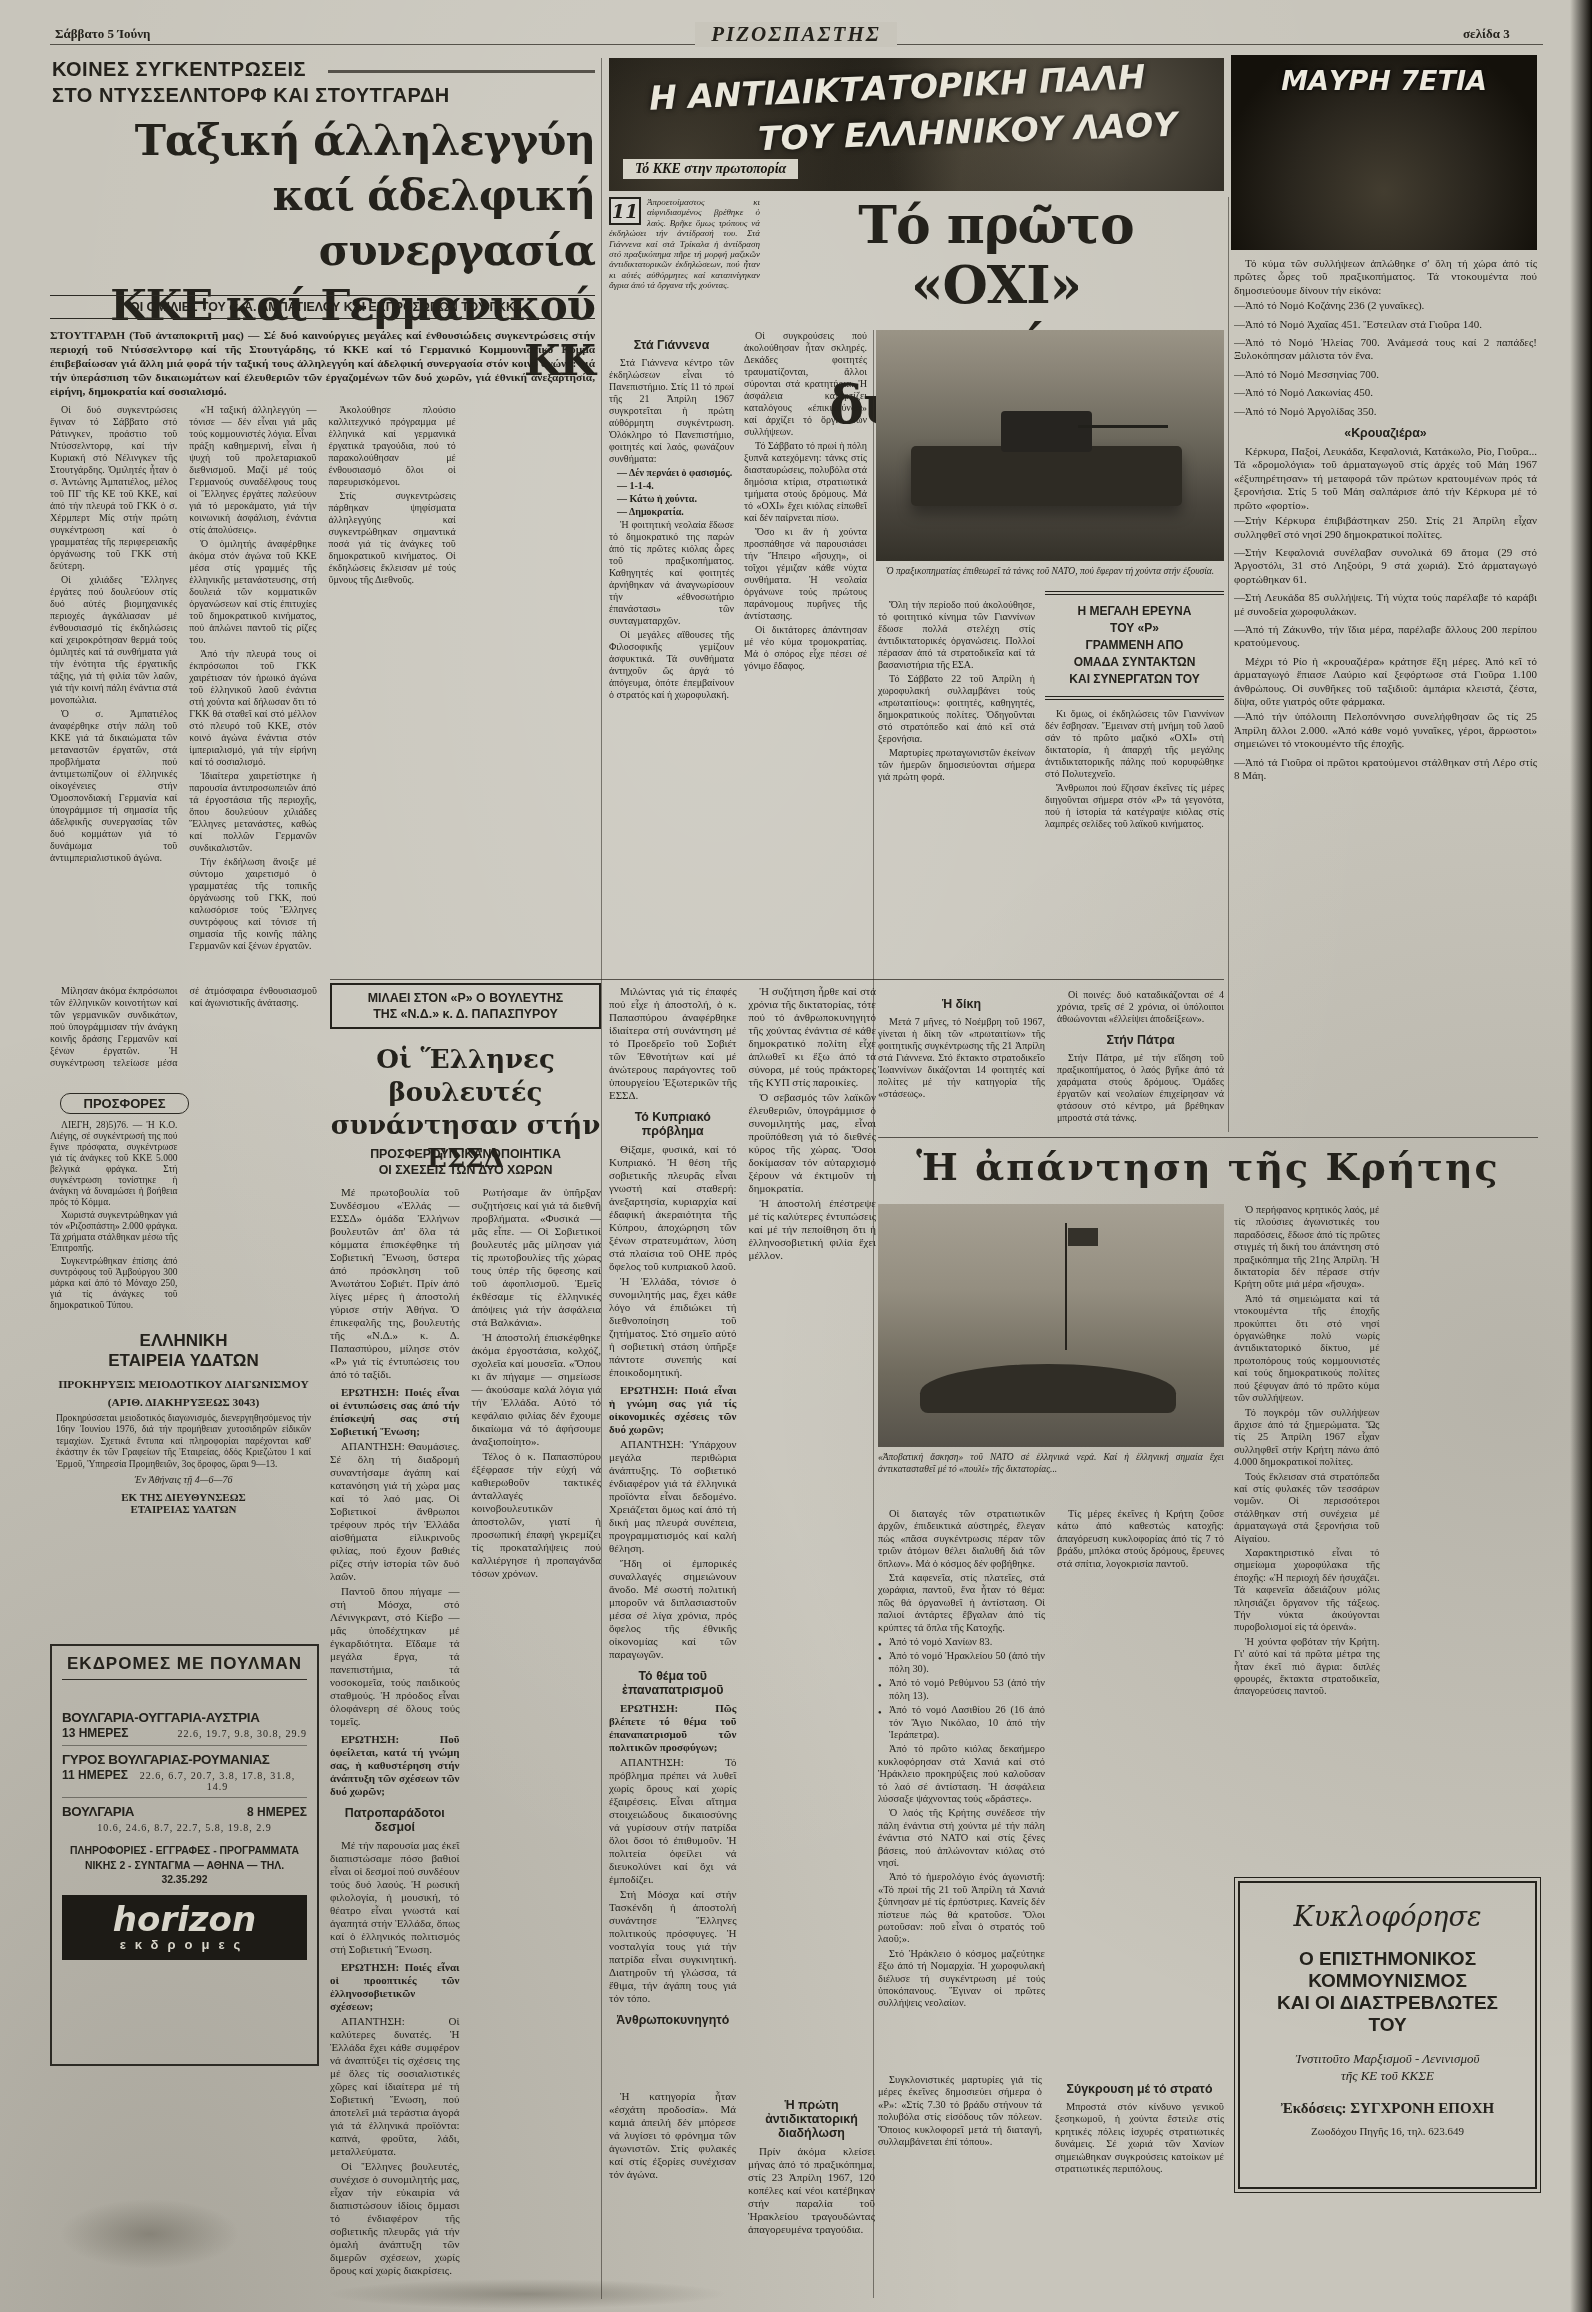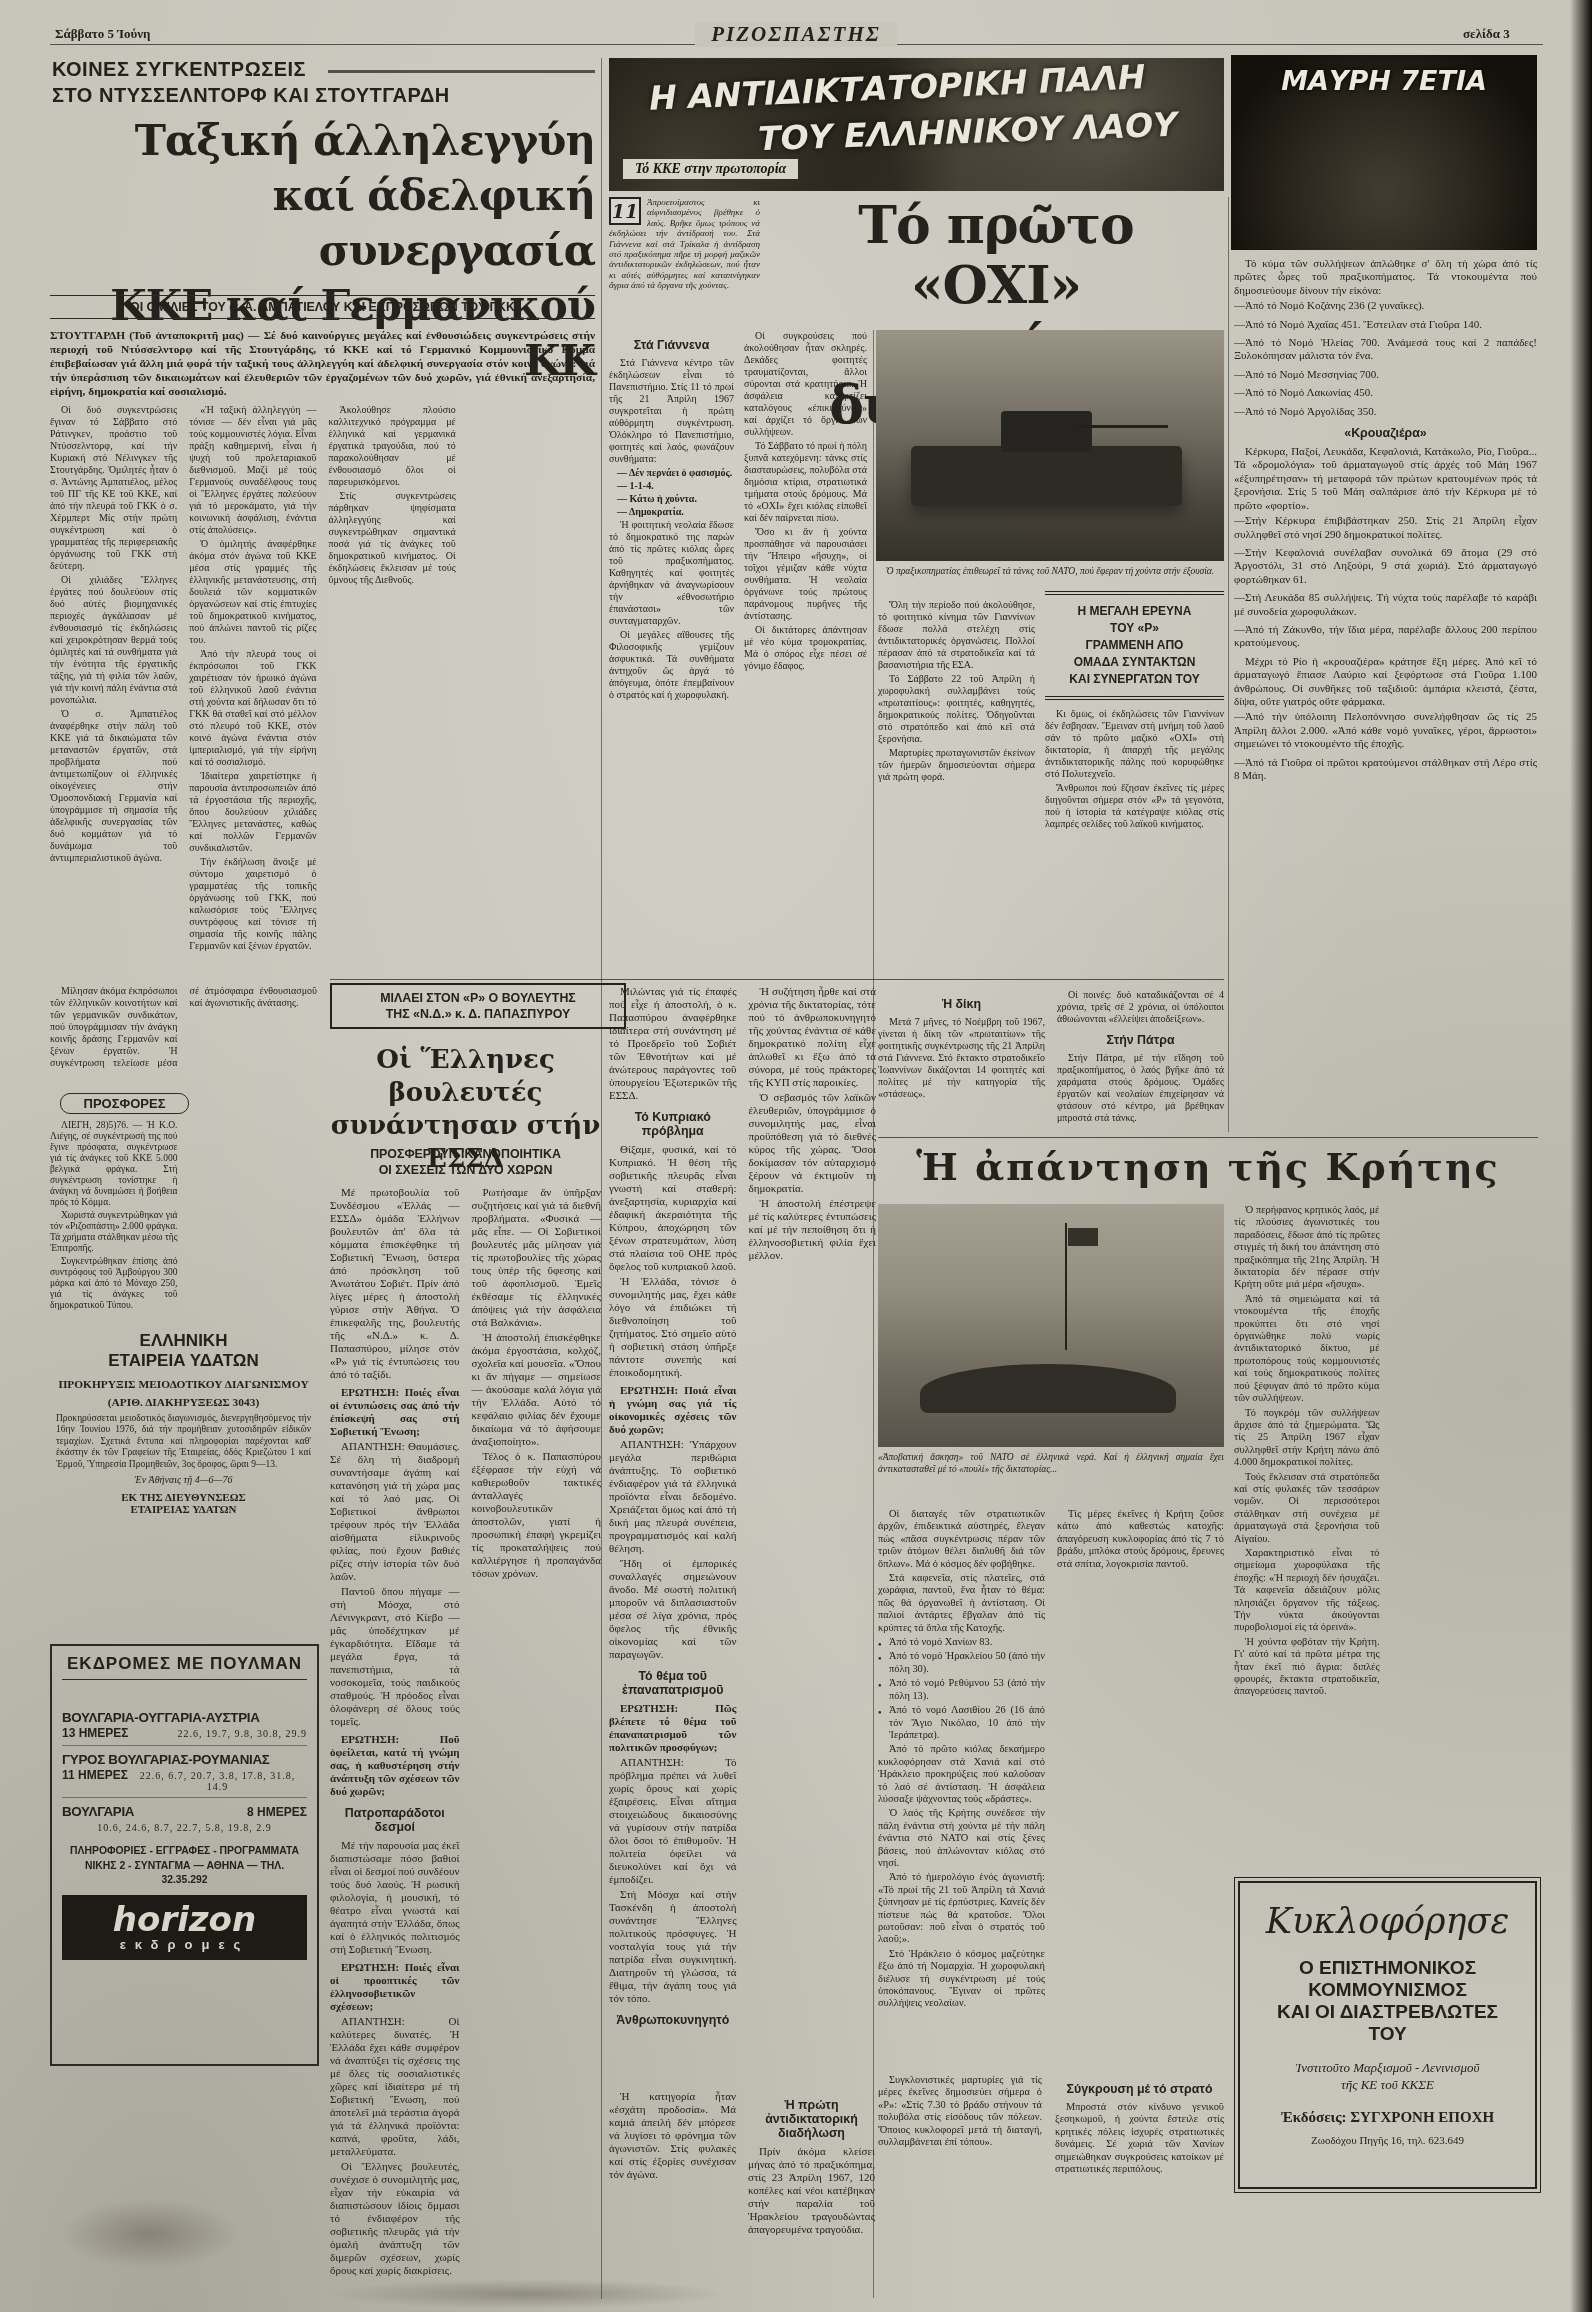--- a/index.html
+++ b/index.html
@@ -99,21 +99,21 @@
   .int-sub{font-family:"Liberation Sans",sans-serif;font-weight:bold;font-size:12.4px;line-height:16px;text-align:center;}
   .txt-lg{font-size:11px;line-height:13px;}
 
   
   .kreta-h{font-family:"DejaVu Serif",serif;font-weight:bold;font-size:38px;letter-spacing:2px;text-align:center;}
   .txt-md{font-size:10.4px;line-height:12.4px;}
 
   
   .book{border:2px solid #24221c;box-shadow:0 0 0 3px #c8c5bb,0 0 0 4px #24221c;
     text-align:center;padding:18px 16px;overflow:hidden;}
-  .book .b-tag{font-style:italic;font-size:35px;font-family:"DejaVu Serif",serif;margin-bottom:16px;}
+  .book .b-tag{font-style:italic;font-size:27px;font-family:"DejaVu Serif",serif;margin-bottom:16px;}
   .book .b-t{font-family:Liberation Sans, sans-serif;font-weight:bold;font-size:19px;line-height:22px;}
   .book .b-i{font-style:italic;font-size:13px;line-height:17px;margin-top:14px;}
   .book .b-pub{font-weight:bold;font-size:15px;margin-top:16px;}
   .book .b-addr{font-size:11px;margin-top:8px;}
 
   
   .tank{background:linear-gradient(180deg,#9a9486 0%,#8a8477 18%,#6e6a5e 45%,#4a463e 75%,#343129 100%);}
   .tank .hull{position:absolute;left:10%;top:50%;width:78%;height:26%;background:#2e2b24;border-radius:5px;box-shadow:0 8px 14px rgba(0,0,0,.35);}
   .tank .turret{position:absolute;left:36%;top:35%;width:26%;height:18%;background:#262younger;background:#262420;border-radius:4px;}
   .tank .gun{position:absolute;left:58%;top:41%;width:26%;height:3px;background:#21201b;}
@@ -304,21 +304,21 @@
       <div class="blk blk-p">Κέρκυρα, Παξοί, Λευκάδα, Κεφαλονιά, Κατάκωλο, Ρίο, Γιοῦρα... Τά «δρομολόγια» τοῦ ἀρματαγωγοῦ στίς ἀρχές τοῦ Μάη 1967 «ἐξυπηρέτησαν» τή μεταφορά τῶν πρώτων κρατουμένων πρός τά ξερονήσια. Στίς 5 τοῦ Μάη σαλπάρισε ἀπό τήν Κέρκυρα μέ τό πρῶτο «φορτίο».</div>
       <div class="blk blk-d">—Στήν Κέρκυρα ἐπιβιβάστηκαν 250. Στίς 21 Ἀπρίλη εἶχαν συλληφθεῖ στό νησί 290 δημοκρατικοί πολίτες.</div>
       <div class="blk blk-d">—Στήν Κεφαλονιά συνέλαβαν συνολικά 69 ἄτομα (29 στό Ἀργοστόλι, 31 στό Ληξούρι, 9 στά χωριά). Στό ἀρματαγωγό φορτώθηκαν 61.</div>
       <div class="blk blk-d">—Στή Λευκάδα 85 συλλήψεις. Τή νύχτα τούς παρέλαβε τό καράβι μέ συνοδεία χωροφυλάκων.</div>
       <div class="blk blk-d">—Ἀπό τή Ζάκυνθο, τήν ἴδια μέρα, παρέλαβε ἄλλους 200 περίπου κρατούμενους.</div>
       <div class="blk blk-p">Μέχρι τό Ρίο ἡ «κρουαζιέρα» κράτησε ἕξη μέρες. Ἀπό κεῖ τό ἀρματαγωγό ἔπιασε Λαύριο καί ξεφόρτωσε στά Γιοῦρα 1.100 ἀνθρώπους. Οἱ συνθῆκες τοῦ ταξιδιοῦ: ἀμπάρια κλειστά, ζέστα, δίψα, οὔτε γιατρός οὔτε φάρμακα.</div>
       <div class="blk blk-d">—Ἀπό τήν ὑπόλοιπη Πελοπόννησο συνελήφθησαν ὥς τίς 25 Ἀπρίλη ἄλλοι 2.000. «Ἀπό κάθε νομό γυναῖκες, γέροι, ἄρρωστοι» σημειώνει τό ντοκουμέντο τῆς ἐποχῆς.</div>
       <div class="blk blk-d">—Ἀπό τά Γιοῦρα οἱ πρῶτοι κρατούμενοι στάλθηκαν στή Λέρο στίς 8 Μάη.</div>
     </div>
 
-  <div class="abs int-kicker" style="left:330px;top:983px;width:296px;">
+  <div class="abs int-kicker" style="left:330px;top:983px;width:271px;">
     <div>ΜΙΛΑΕΙ ΣΤΟΝ «Ρ» Ο ΒΟΥΛΕΥΤΗΣ</div>
     <div>ΤΗΣ «Ν.Δ.» κ. Δ. ΠΑΠΑΣΠΥΡΟΥ</div>
   </div>
   <div class="abs" style="left:330px;top:1043px;width:271px;">
     <div class="int-h">Οἱ Ἕλληνες βουλευτές</div>
     <div class="int-h">συνάντησαν στήν ΕΣΣΔ</div>
   </div>
   <div class="abs" style="left:330px;top:1146px;width:271px;">
     <div class="int-sub">ΠΡΟΣΦΕΡΟΥΝ ΙΚΑΝΟΠΟΙΗΤΙΚΑ</div>
     <div class="int-sub">ΟΙ ΣΧΕΣΕΙΣ ΤΩΝ ΔΥΟ ΧΩΡΩΝ</div>

